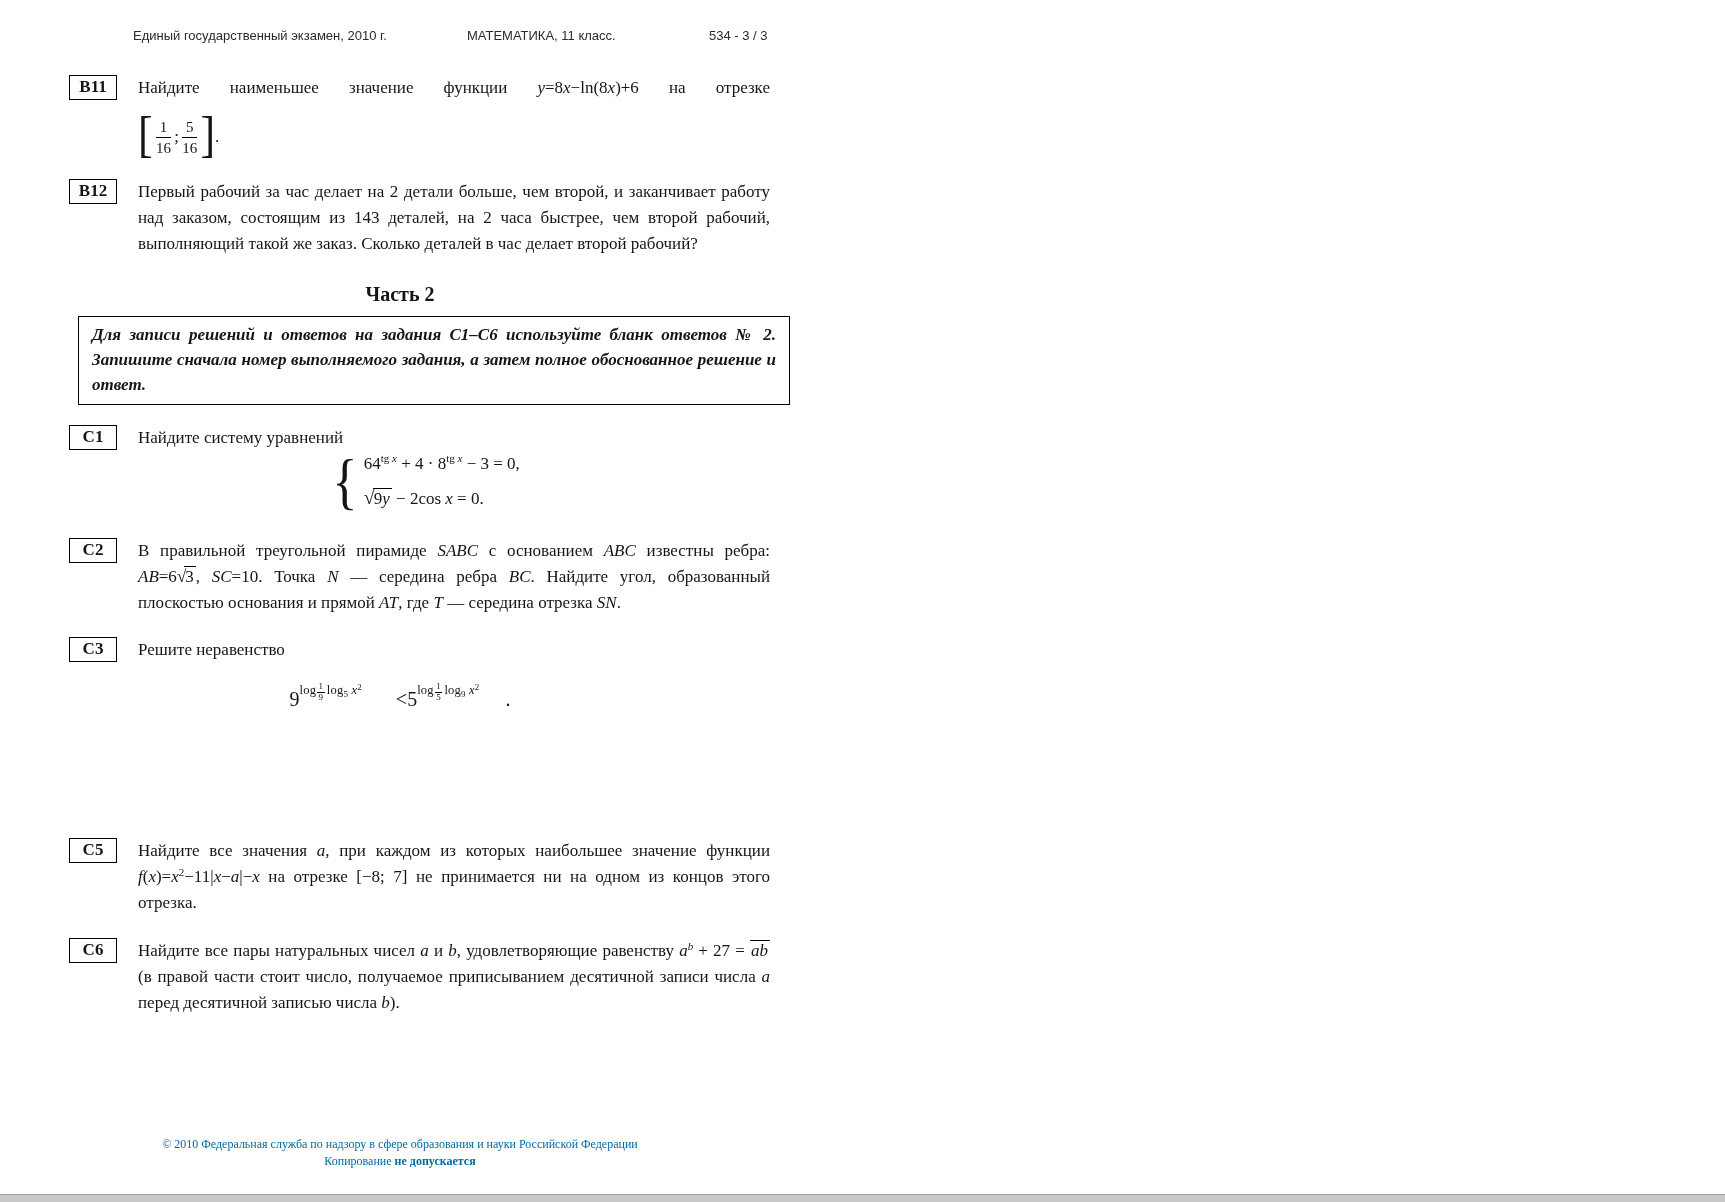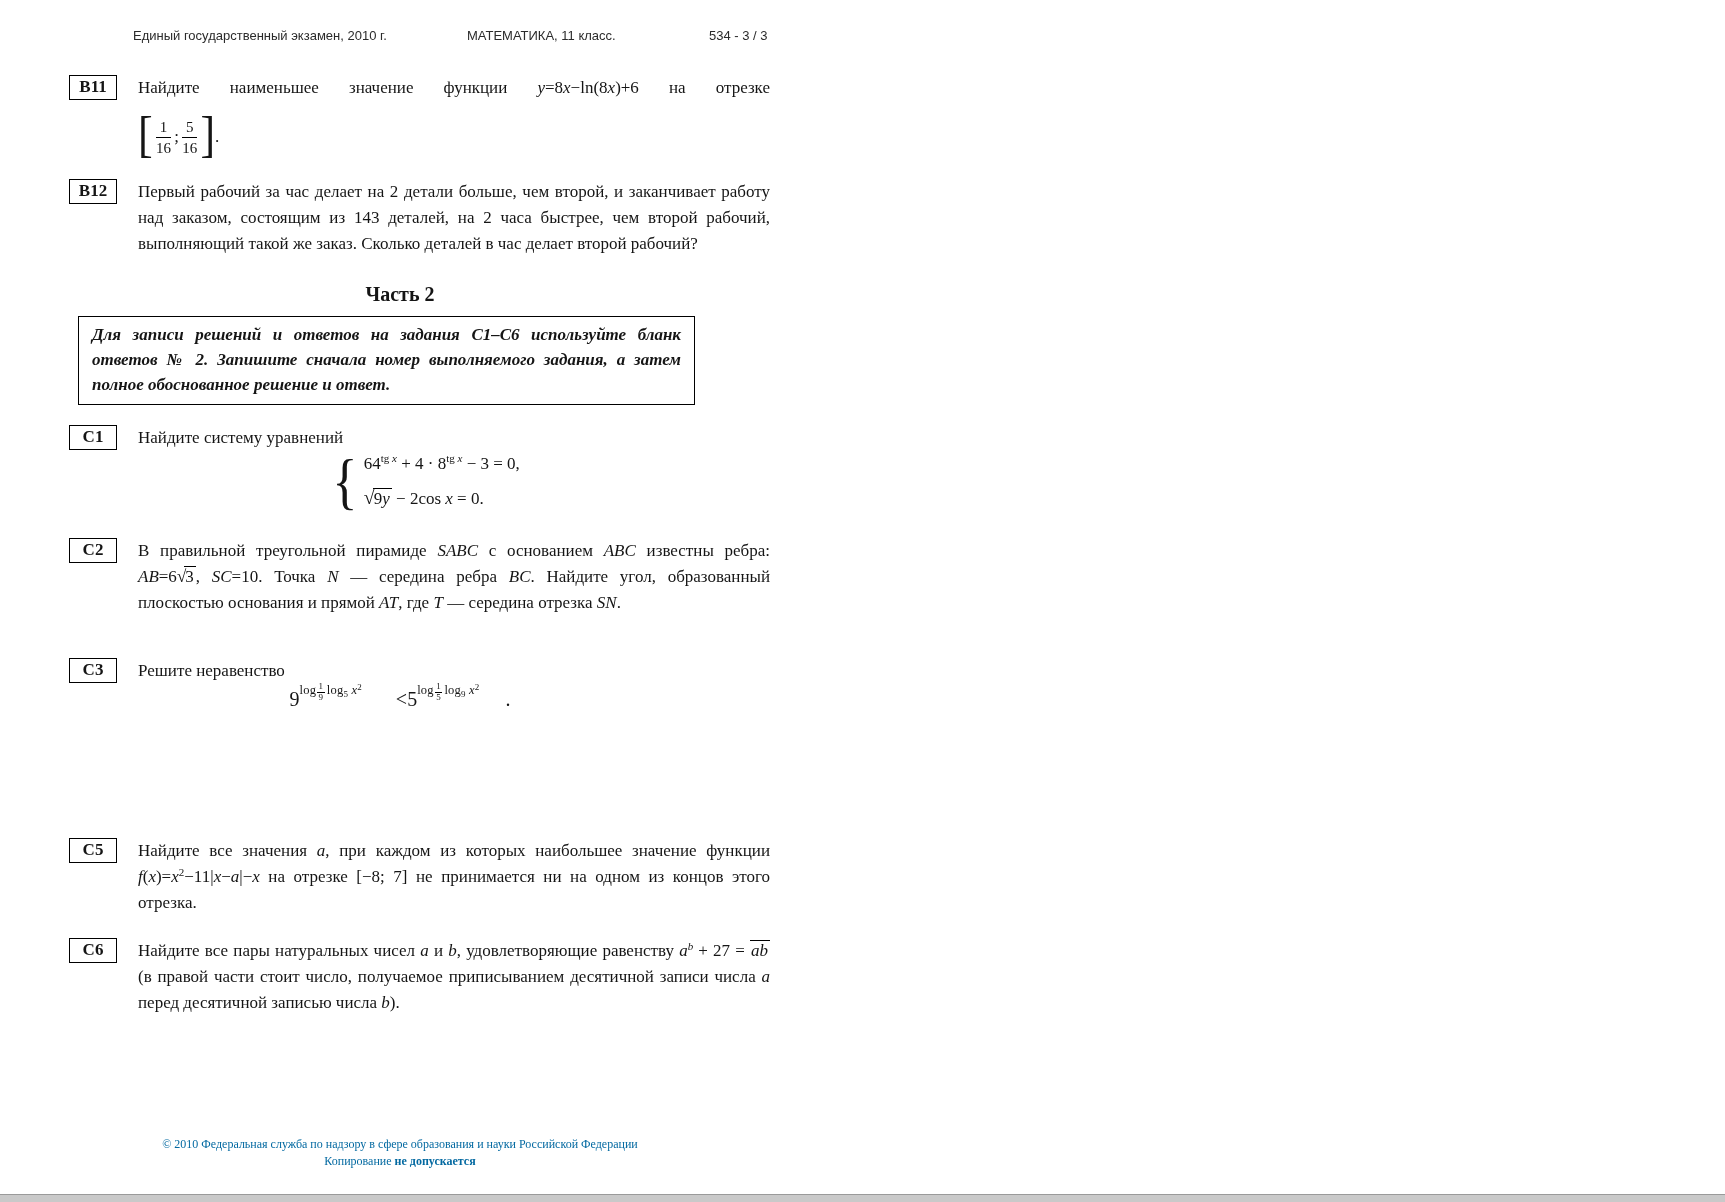--- a/index.html
+++ b/index.html
@@ -31,21 +31,21 @@
   .ovl{border-top:1.2px solid #000;padding:0 2px 0 1px;}
   
   .interval{margin-top:8px;height:56px;display:flex;align-items:center;font-size:17px;}
   .bigbr{font-size:44px;font-weight:300;line-height:0;position:relative;top:-2px;transform:scaleY(1.15);}
   .frac{display:inline-block;text-align:center;font-size:15px;line-height:1.2;vertical-align:middle;margin:0 3px;}
   .frac .fn{display:block;border-bottom:1.2px solid #000;padding:0 4px 1px;}
   .frac .fd{display:block;padding-top:1px;}
   
   .part2{top:283px;text-align:center;font-size:20px;font-weight:bold;}
   .instr{
-    top:316px;left:78px;width:617px;box-sizing:border-box;border:1.8px solid #000;
+    top:316px;left:78px;width:712px;box-sizing:border-box;border:1.8px solid #000;
     padding:5px 13px 7px;font-size:17px;font-weight:bold;font-style:italic;line-height:25px;
   }
   
   .system{top:446px;left:330px;display:flex;align-items:center;}
   .brace{font-size:62px;font-weight:300;line-height:1;transform:scaleX(.85);margin-right:4px;}
   .eqs{font-size:17px;}
   .eqs .eqline{height:35px;display:flex;align-items:center;white-space:pre;}
   .sqrt-big{font-size:20px;position:relative;top:-1px;letter-spacing:-1px;margin-right:-1px;}
   
   .c3f{top:688px;text-align:center;font-size:20px;}
@@ -54,21 +54,21 @@
   .c3exp .sbx{font-size:9px;position:relative;top:3px;line-height:0;}
   .tfrac{display:inline-block;text-align:center;font-size:9px;line-height:1.05;position:relative;top:6px;margin:0 2px 0 1px;}
   .tfrac .tn{display:block;border-bottom:.9px solid #000;padding:0 1.5px .5px;}
   .tfrac .td{display:block;padding-top:.5px;}
   .c3gap{display:inline-block;width:34px;}
   .c3dot{display:inline-block;margin-left:26px;}
   
   .foot{top:1136px;text-align:center;font-size:12px;line-height:17px;color:#0369a1;}
   
   .s-b11{top:75px;} .s-b12{top:179px;} .s-c1{top:425px;} .s-c2{top:538px;}
-  .s-c3{top:658px;} .s-c4{top:761px;} .s-c5{top:838px;} .s-c6{top:938px;}
+  .s-c3{top:637px;} .s-c4{top:761px;} .s-c5{top:838px;} .s-c6{top:938px;}
   .bottom-strip{position:absolute;left:0;bottom:0;width:1725px;height:7px;background:#c9c9c9;border-top:1px solid #9a9a9a;}
 </style>
 </head>
 <body>
 
 <div class="page">
 
   <div class="sec hdr">
     <span class="h-l">Единый государственный экзамен, 2010 г.</span>
     <span class="h-c">МАТЕМАТИКА, 11 класс.</span>

